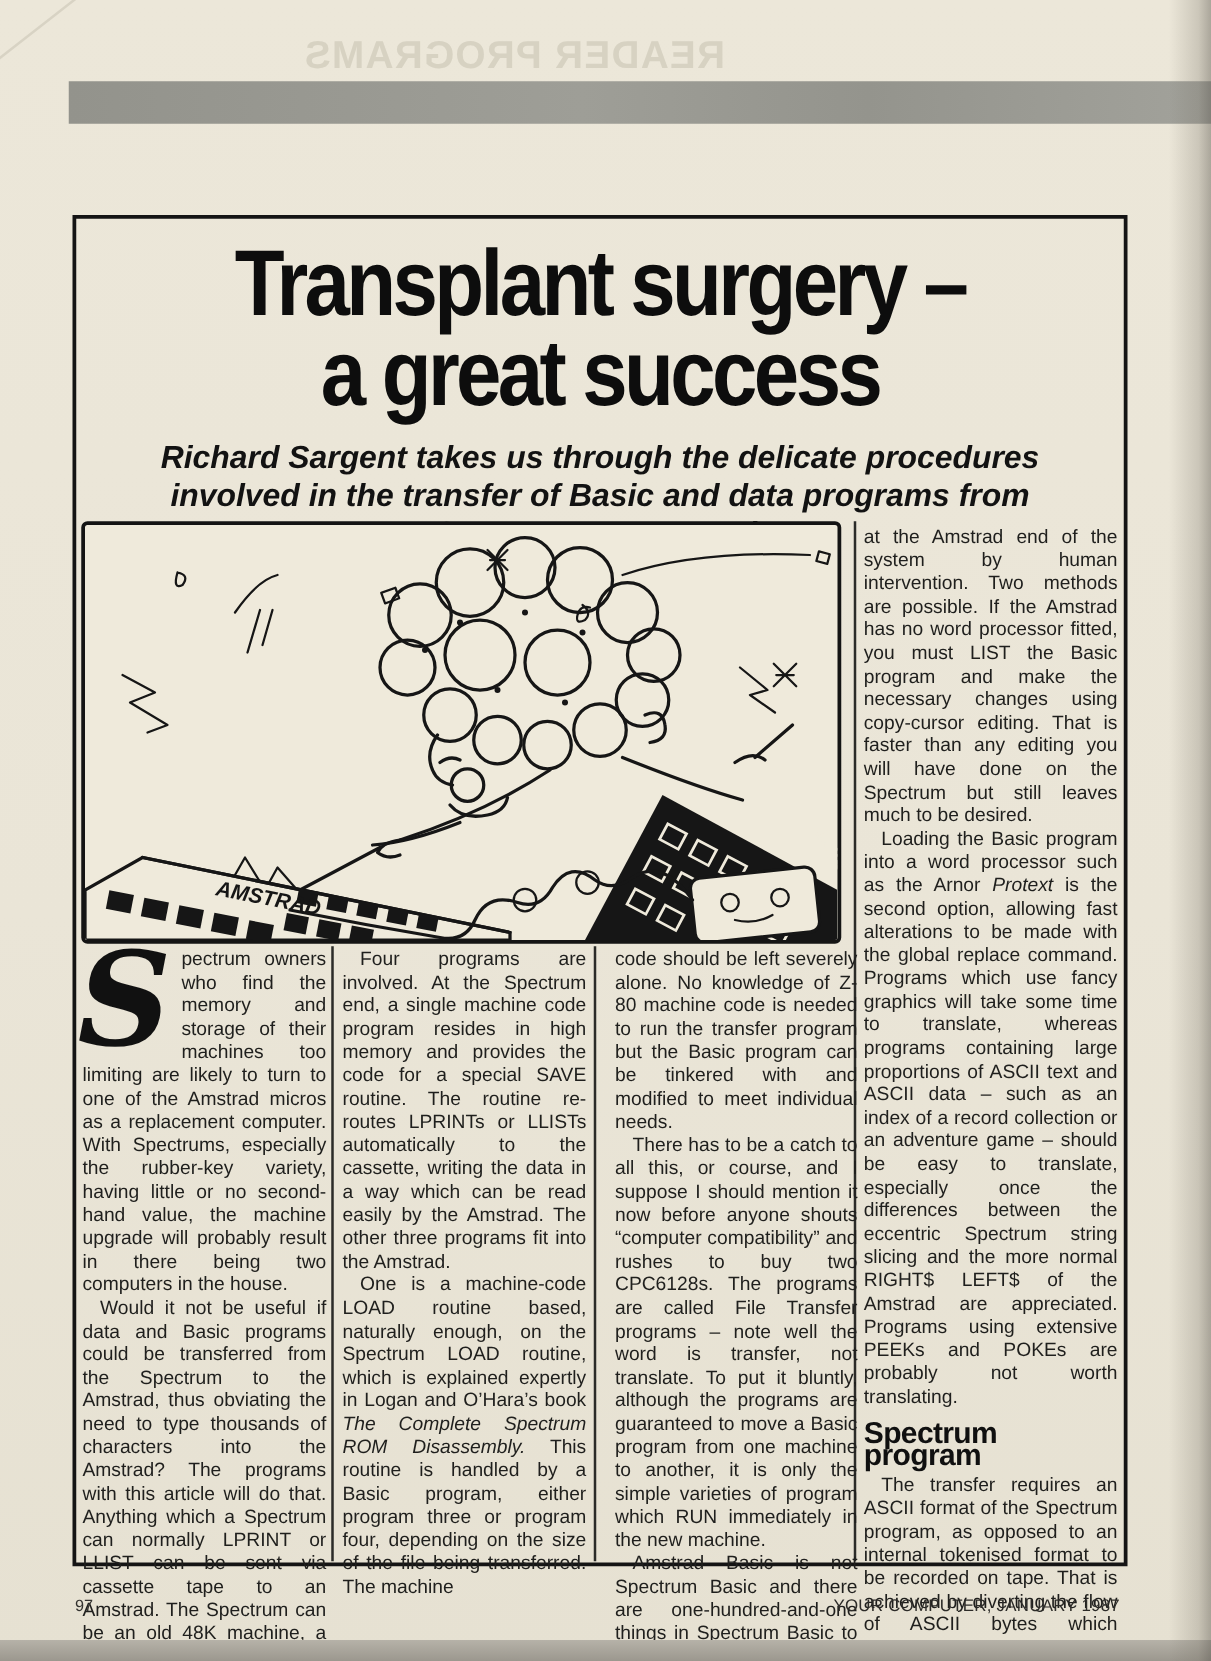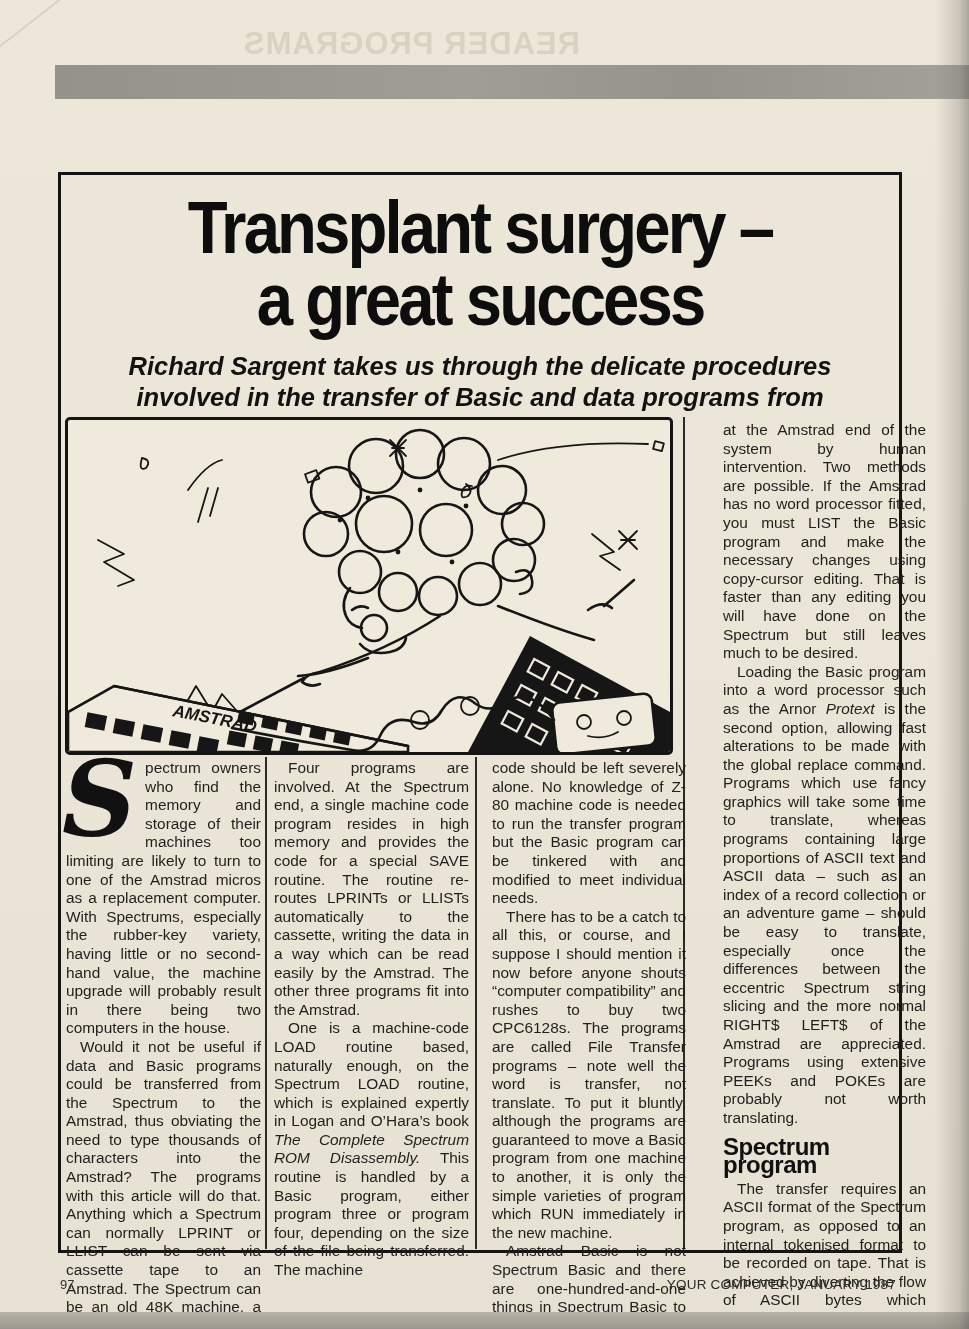--- a/index.html
+++ b/index.html
@@ -43,21 +43,21 @@
   .vrule{position:absolute;width:2px;background:#2b2b28;}
   .vr1{left:204px;top:582px;height:492px;}
   .vr2{left:414px;top:582px;height:492px;}
   .vr3{left:622px;top:242px;height:832px;}
   
   .col{position:absolute;color:#1f1f1d;font-size:15.4px;line-height:18.6px;
     text-align:justify;}
   .c1{left:5px; top:584px;width:195px;height:490px;}
   .c2{left:213px;top:584px;width:195px;height:490px;}
   .c3{left:421px;top:584px;width:194px;height:490px;margin-left:10px;}
-  .c4{left:662px;top:246px;width:203px;height:828px;}
+  .c4{left:630px;top:246px;width:203px;height:828px;}
   .col p{margin:0;}
   .col p.ind{text-indent:14px;}
   .dropcap{float:left;font-family:"DejaVu Serif",serif;font-style:italic;
     font-weight:bold;font-size:104px;line-height:78px;margin:2px 8px 0 -4px;color:#111;}
   .subhead{font-weight:bold;font-size:24px;margin:10px 0 5px;text-align:left;
     letter-spacing:-0.5px;color:#101010;}
   .it{font-style:italic;}
   
   .folio{position:absolute;left:60px;top:1277px;font-size:13px;color:#33322f;}
   .journal{position:absolute;left:500px;top:1277px;width:396px;text-align:right;

